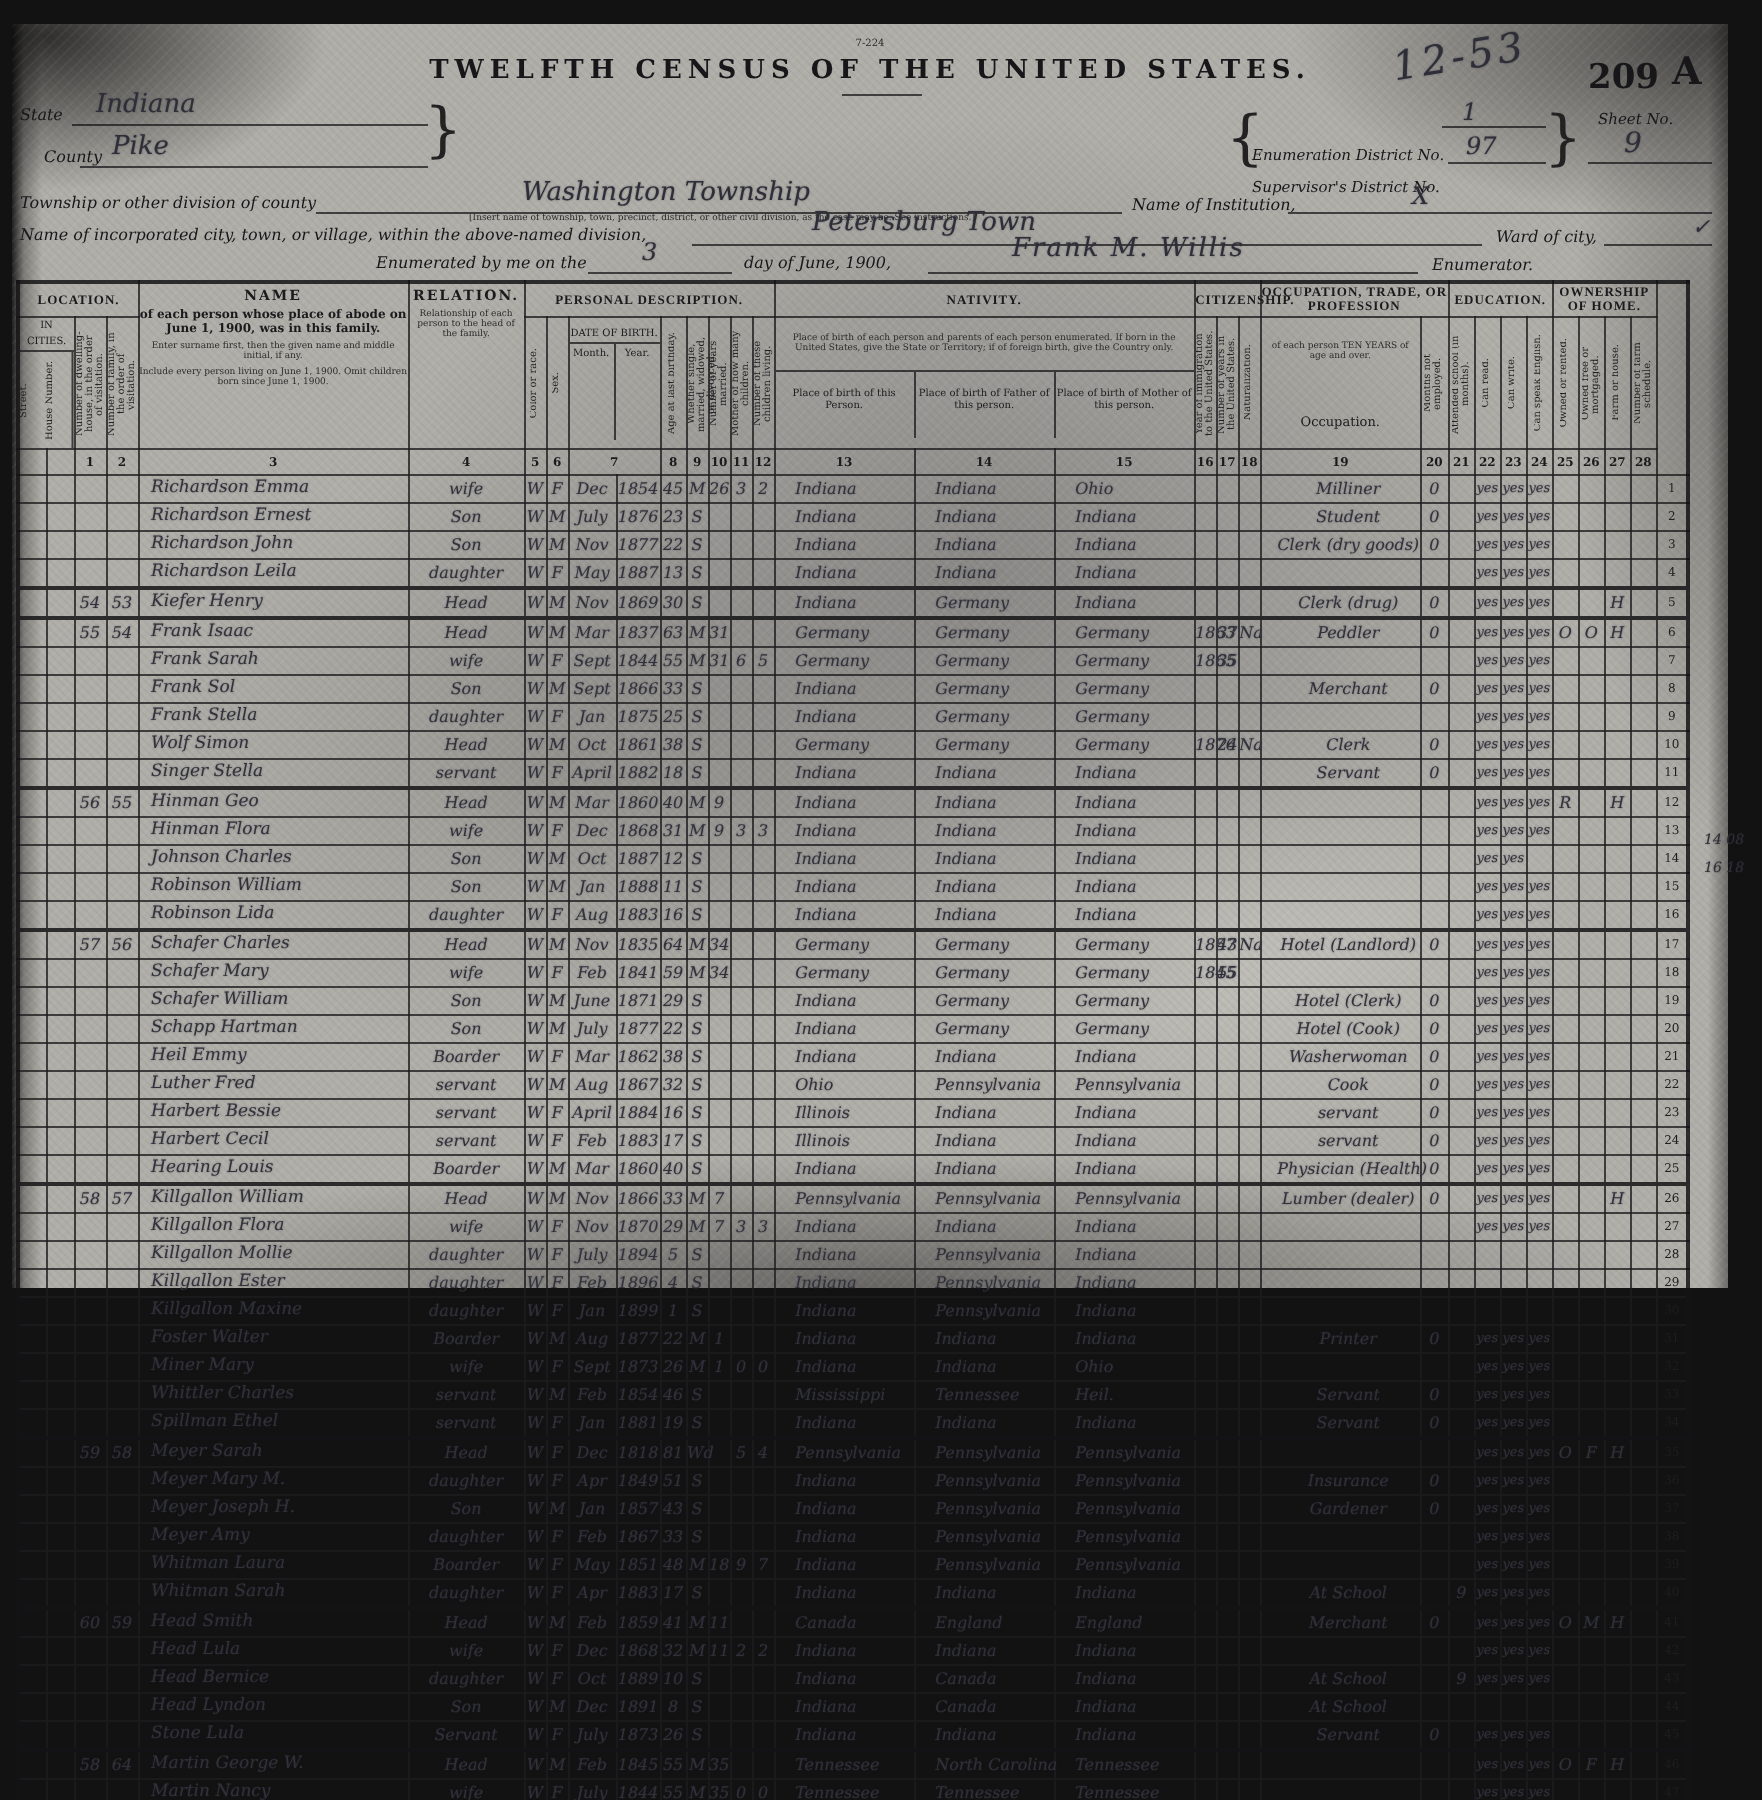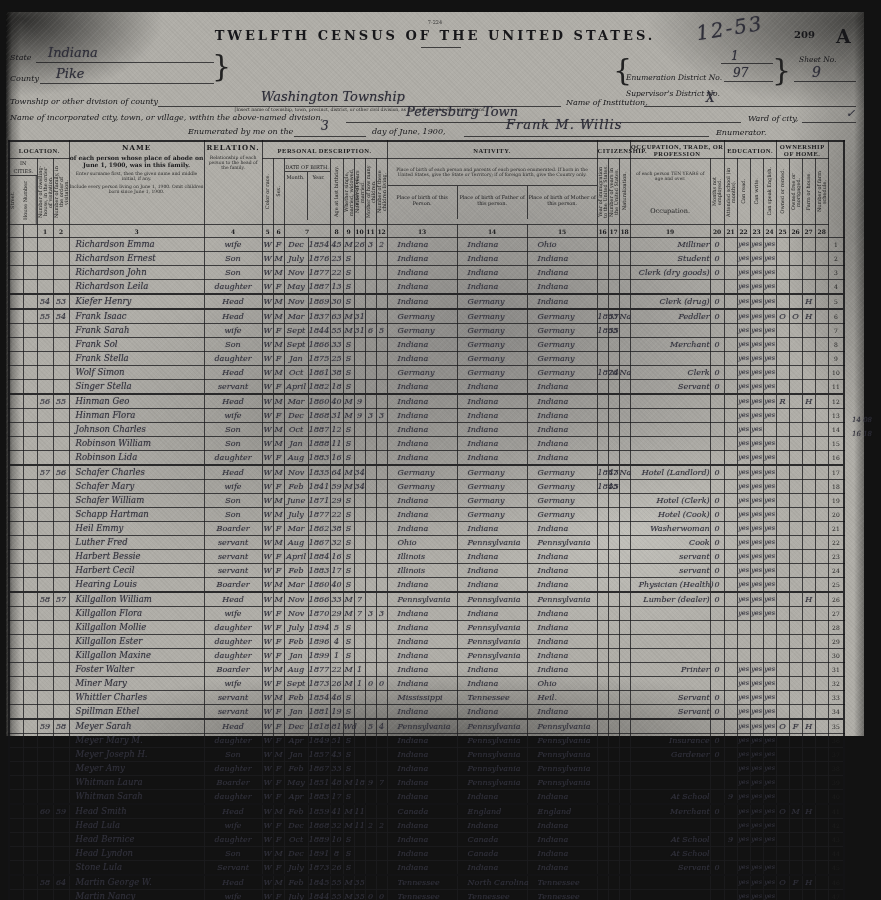--- a/index.html
+++ b/index.html
@@ -4,21 +4,21 @@
 <style>
   html,body{margin:0;padding:0;width:881px;height:900px;background:#121212;overflow:hidden;
     font-family:"DejaVu Serif",serif;}
   #stage{position:relative;width:881px;height:900px;}
 
   
   .titlebar{position:absolute;top:0;left:0;width:881px;height:12px;background:#000;
     color:#e2e2e2;font:10px/12px "Liberation Sans",sans-serif;text-align:center;}
 
   
-  .paper{position:absolute;left:6px;top:12px;width:858px;height:724px;background-color:#b0aea8;
+  .paper{position:absolute;left:6px;top:12px;width:858px;height:632px;background-color:#b0aea8;
     background-image:
       repeating-linear-gradient(45deg, rgba(0,0,0,0.035) 0 1px, transparent 1px 3px),
       repeating-linear-gradient(-45deg, rgba(255,255,255,0.04) 0 1px, transparent 1px 4px),
       radial-gradient(ellipse 200px 110px at 2% 1%, rgba(5,5,5,0.75), transparent 70%),
       radial-gradient(ellipse 300px 130px at 99% 1%, rgba(5,5,5,0.6), transparent 70%),
       radial-gradient(ellipse 110px 320px at 100% 28%, rgba(30,30,30,0.35), transparent 72%),
       radial-gradient(ellipse 430px 330px at 56% 44%, rgba(75,75,78,0.38), transparent 70%),
       radial-gradient(ellipse 300px 220px at 32% 58%, rgba(95,95,92,0.28), transparent 70%),
       radial-gradient(ellipse 240px 160px at 72% 72%, rgba(235,235,228,0.30), transparent 70%),
       radial-gradient(ellipse 520px 90px at 50% 100%, rgba(15,15,15,0.45), transparent 75%),
@@ -67,45 +67,45 @@
   .pb{font-size:5px;font-weight:normal;white-space:normal;line-height:6px;padding-top:8px;}
   .occsub{padding:0;vertical-align:top;}
   .occnote{margin:2px 4px 0 4px;}
   .occl{font-size:6.5px;font-weight:normal;margin-top:26px;text-align:center;}
   tr.h3 th{height:12px;font-size:6px;font-weight:bold;text-align:center;vertical-align:middle;
     font-family:"DejaVu Serif",serif;}
   tbody td{height:13px;font-size:8px;line-height:11px;text-align:center;
     font-style:italic;color:#31313b;text-shadow:0 0 1px rgba(49,49,64,.5);white-space:nowrap;}
   tbody td.cname{text-align:left;padding-left:6px;font-size:8.5px;}
   tbody td.cpob{text-align:left;padding-left:10px;}
-  tbody td.cocc{text-align:right;padding-left:8px;}
+  tbody td.cocc{text-align:center;padding-left:8px;}
   tbody td.cyes{font-size:6.5px;}
   tbody tr.hh td{border-top:2px solid rgba(20,20,22,.85);}
   th.ln,td.ln{border:none;border-left:2px solid rgba(20,20,22,.85);background:transparent;}
   td.ln{font-style:normal;font-size:6px;color:#1e1e1e;text-shadow:none;text-align:center;}
 </style>
 </head>
 <body>
 
 <div id="stage">
 
 
   <div class="paper">
 
     <div class="pt formno" style="top:7px;">7-224</div>
     <div class="pt census-title" style="top:16px;">TWELFTH CENSUS OF THE UNITED STATES.</div>
     <div class="hw" style="left:690px;top:4px;font-size:20px;letter-spacing:2px;transform:rotate(-9deg);">12-53</div>
-    <div class="pt" style="left:788px;top:17px;font-size:10px;font-weight:bold;">209</div>
+    <div class="pt" style="left:788px;top:17px;font-size:17px;font-weight:bold;">209</div>
     <div class="pt" style="left:830px;top:13px;font-size:19px;font-weight:bold;">A</div>
     <div class="rule" style="left:415px;top:34px;width:40px;"></div>
 
     <div class="pt it" style="left:4px;top:41px;">State</div>
     <div class="hw" style="left:42px;top:33px;font-size:13px;">Indiana</div>
     <div class="rule" style="left:30px;top:49px;width:178px;"></div>
-    <div class="pt it" style="left:4px;top:62px;">County</div>
+    <div class="pt it" style="left:16px;top:62px;">County</div>
     <div class="hw" style="left:50px;top:54px;font-size:13px;">Pike</div>
     <div class="rule" style="left:34px;top:70px;width:174px;"></div>
     <div class="pt brace" style="left:206px;top:36px;">}</div>
 
 
     <div class="pt brace" style="left:607px;top:40px;">{</div>
     <div class="pt it" style="left:620px;top:43px;font-size:7.5px;margin-top:34px;">Supervisor's District No.</div>
     <div class="hw" style="left:725px;top:37px;font-size:12px;">1</div>
     <div class="rule" style="left:715px;top:50px;width:52px;"></div>
     <div class="pt it" style="left:620px;top:61px;font-size:7.5px;">Enumeration District No.</div>

